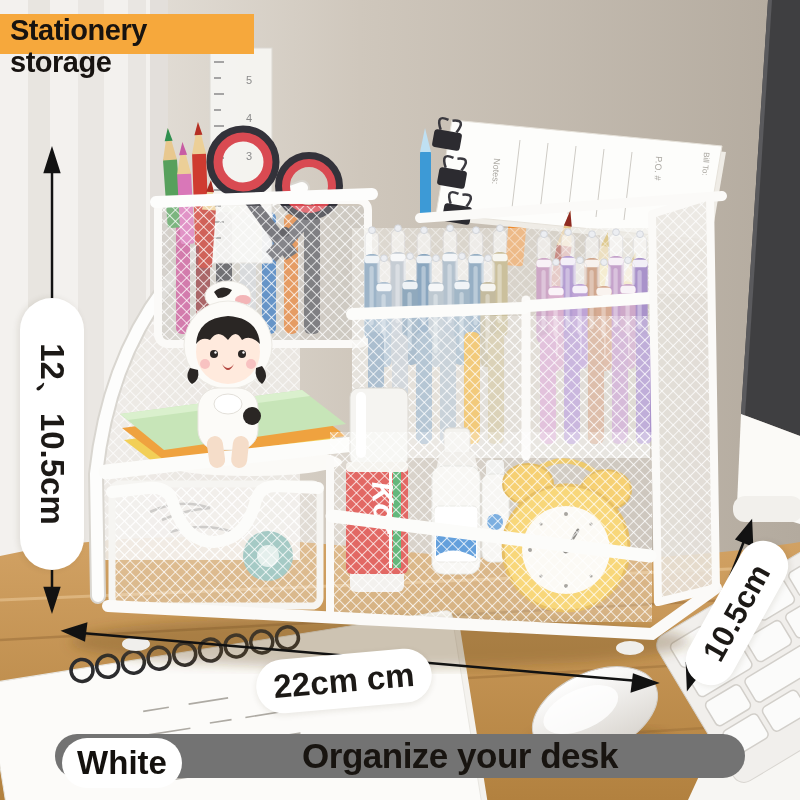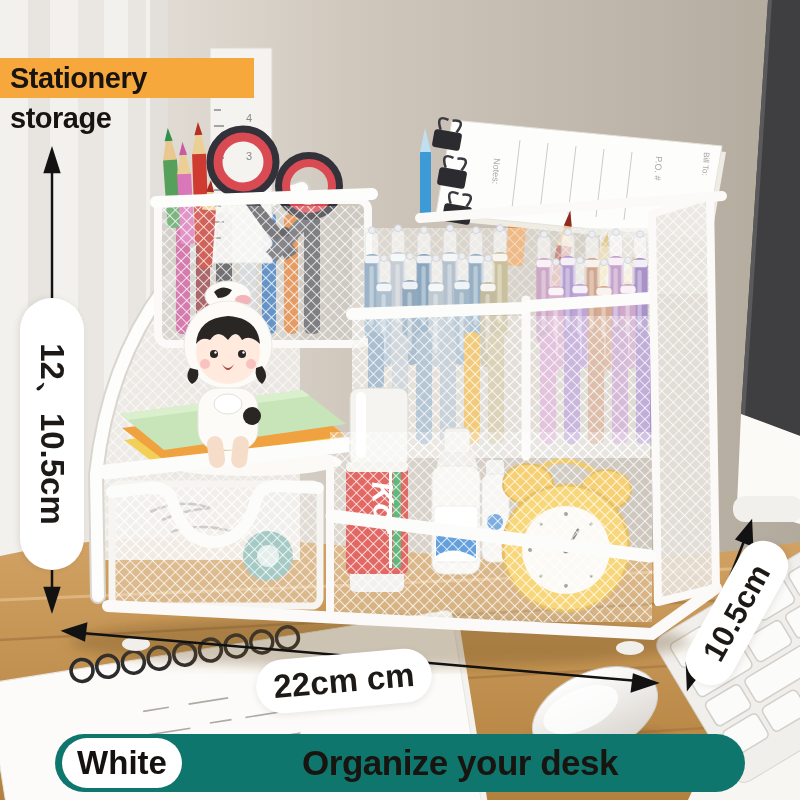--- a/index.html
+++ b/index.html
@@ -6,38 +6,38 @@
   .stage{
     position:relative;width:800px;height:800px;overflow:hidden;
     font-family:"Liberation Sans","DejaVu Sans",sans-serif;
     -webkit-font-smoothing:antialiased;
   }
   .stage svg.scene{position:absolute;left:0;top:0;}
   
   .banner{
     position:absolute;left:0;top:14px;width:254px;height:40px;
     background:#F6A83C;color:#171310;
-    font-size:29px;font-weight:700;line-height:40px;padding-left:10px;
-    box-sizing:border-box;letter-spacing:-0.5px;z-index:5;margin-top:44px;
+    font-size:29px;font-weight:700;line-height:32px;padding-left:10px;
+    box-sizing:border-box;letter-spacing:-0.5px;z-index:5;
   }
   .pill{
     position:absolute;background:#ffffff;border-radius:999px;
     display:flex;align-items:center;justify-content:center;
     color:#1c1916;font-weight:600;z-index:6;
     box-shadow:0 2px 6px rgba(60,45,20,.10);
   }
   .pill-height{left:-84px;top:402px;width:272px;height:64px;font-size:33px;
     transform:rotate(90deg);}
   .pill-width{left:256px;top:654px;width:176px;height:54px;font-size:33px;
     transform:rotate(-5deg);}
   .pill-depth{left:658px;top:588px;width:158px;height:50px;font-size:31px;
     transform:rotate(-61deg);}
   .footer-bar{
-    position:absolute;left:55px;top:734px;width:690px;height:58px;
-    background:#0f766e;border-radius:29px;z-index:7;
+    position:absolute;left:55px;top:734px;width:690px;height:44px;
+    background:#737373;border-radius:29px;z-index:7;
   }
   .footer-chip{
     position:absolute;left:7px;top:4px;width:120px;height:50px;
     background:#ffffff;border-radius:25px;display:flex;align-items:center;
     justify-content:center;font-size:33px;font-weight:700;color:#14110e;
   }
   .footer-slogan{
     position:absolute;left:132px;right:12px;top:0;bottom:0;
     display:flex;align-items:center;justify-content:center;
     font-size:35px;font-weight:700;color:#181410;letter-spacing:-0.5px;text-align:right;

